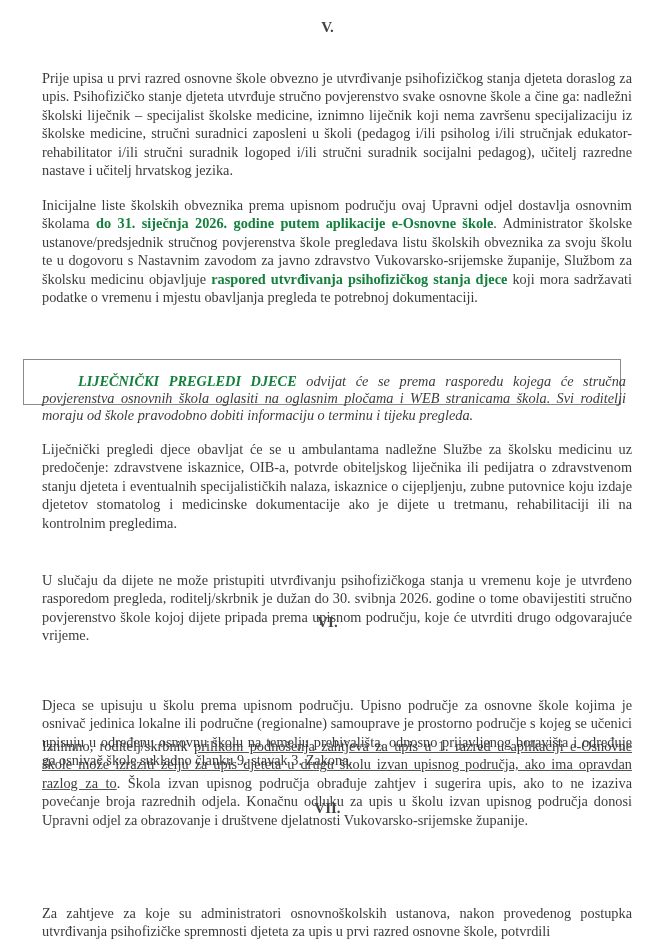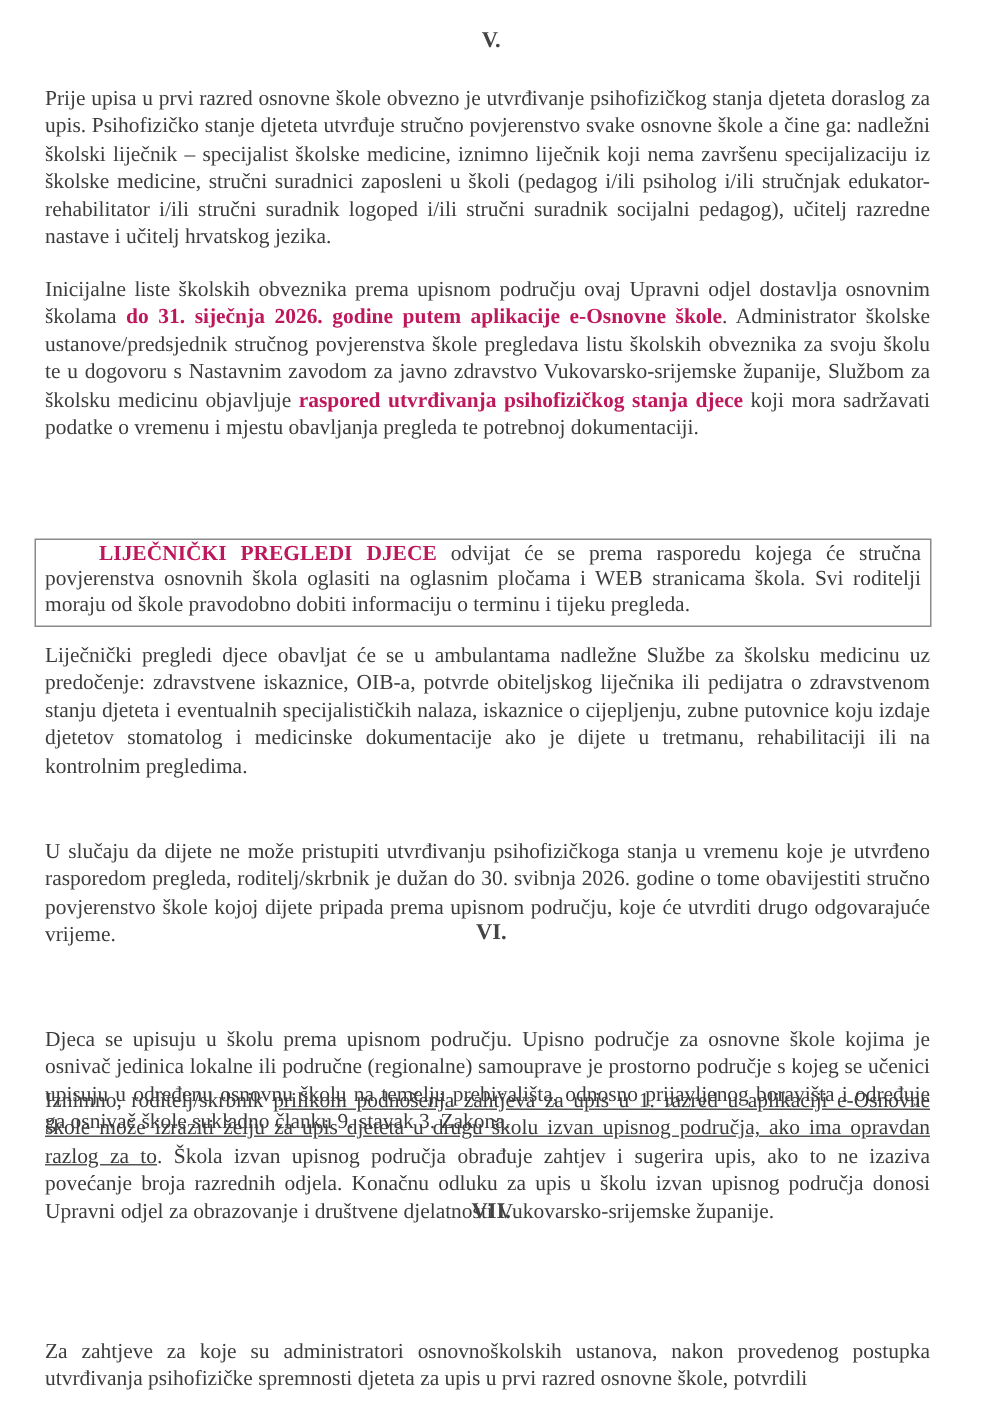--- a/index.html
+++ b/index.html
@@ -9,26 +9,26 @@
     color: #3c3c3c;
   }
   .page { position: absolute; left: 0; top: 0; width: 655px; height: 945px; }
   .heading {
     position: absolute; left: 0; width: 655px; text-align: center;
     font-weight: bold; font-size: 15px; color: #444;
   }
   .para {
     position: absolute; left: 30px; width: 590px;
     font-size: 14.3px; line-height: 18.4px; text-align: justify;
-    margin: 0;
+    margin: 12px;
   }
-  .para b { font-weight: bold; color: #be185d; }
+  .para b { font-weight: bold; color: #15803d; }
   .box {
-    position: absolute; left: 23px; top: 359px; width: 598px; height: 59px;
-    border: 1px solid #8a8a8a; box-sizing: border-box;
+    position: absolute; left: 23px; top: 359px; width: 598px; height: 46px;
+    border: 1px solid #8a8a8a; box-sizing: border-box; font-style: italic;
   }
   .box .para { left: 6px; top: 1px; width: 584px; line-height: 16.8px; }
   .indent { display: inline-block; width: 36px; }
   .ul { text-decoration: underline; text-decoration-color: #555; }
 </style>
 </head>
 <body>
 
 <div class="page">
 

